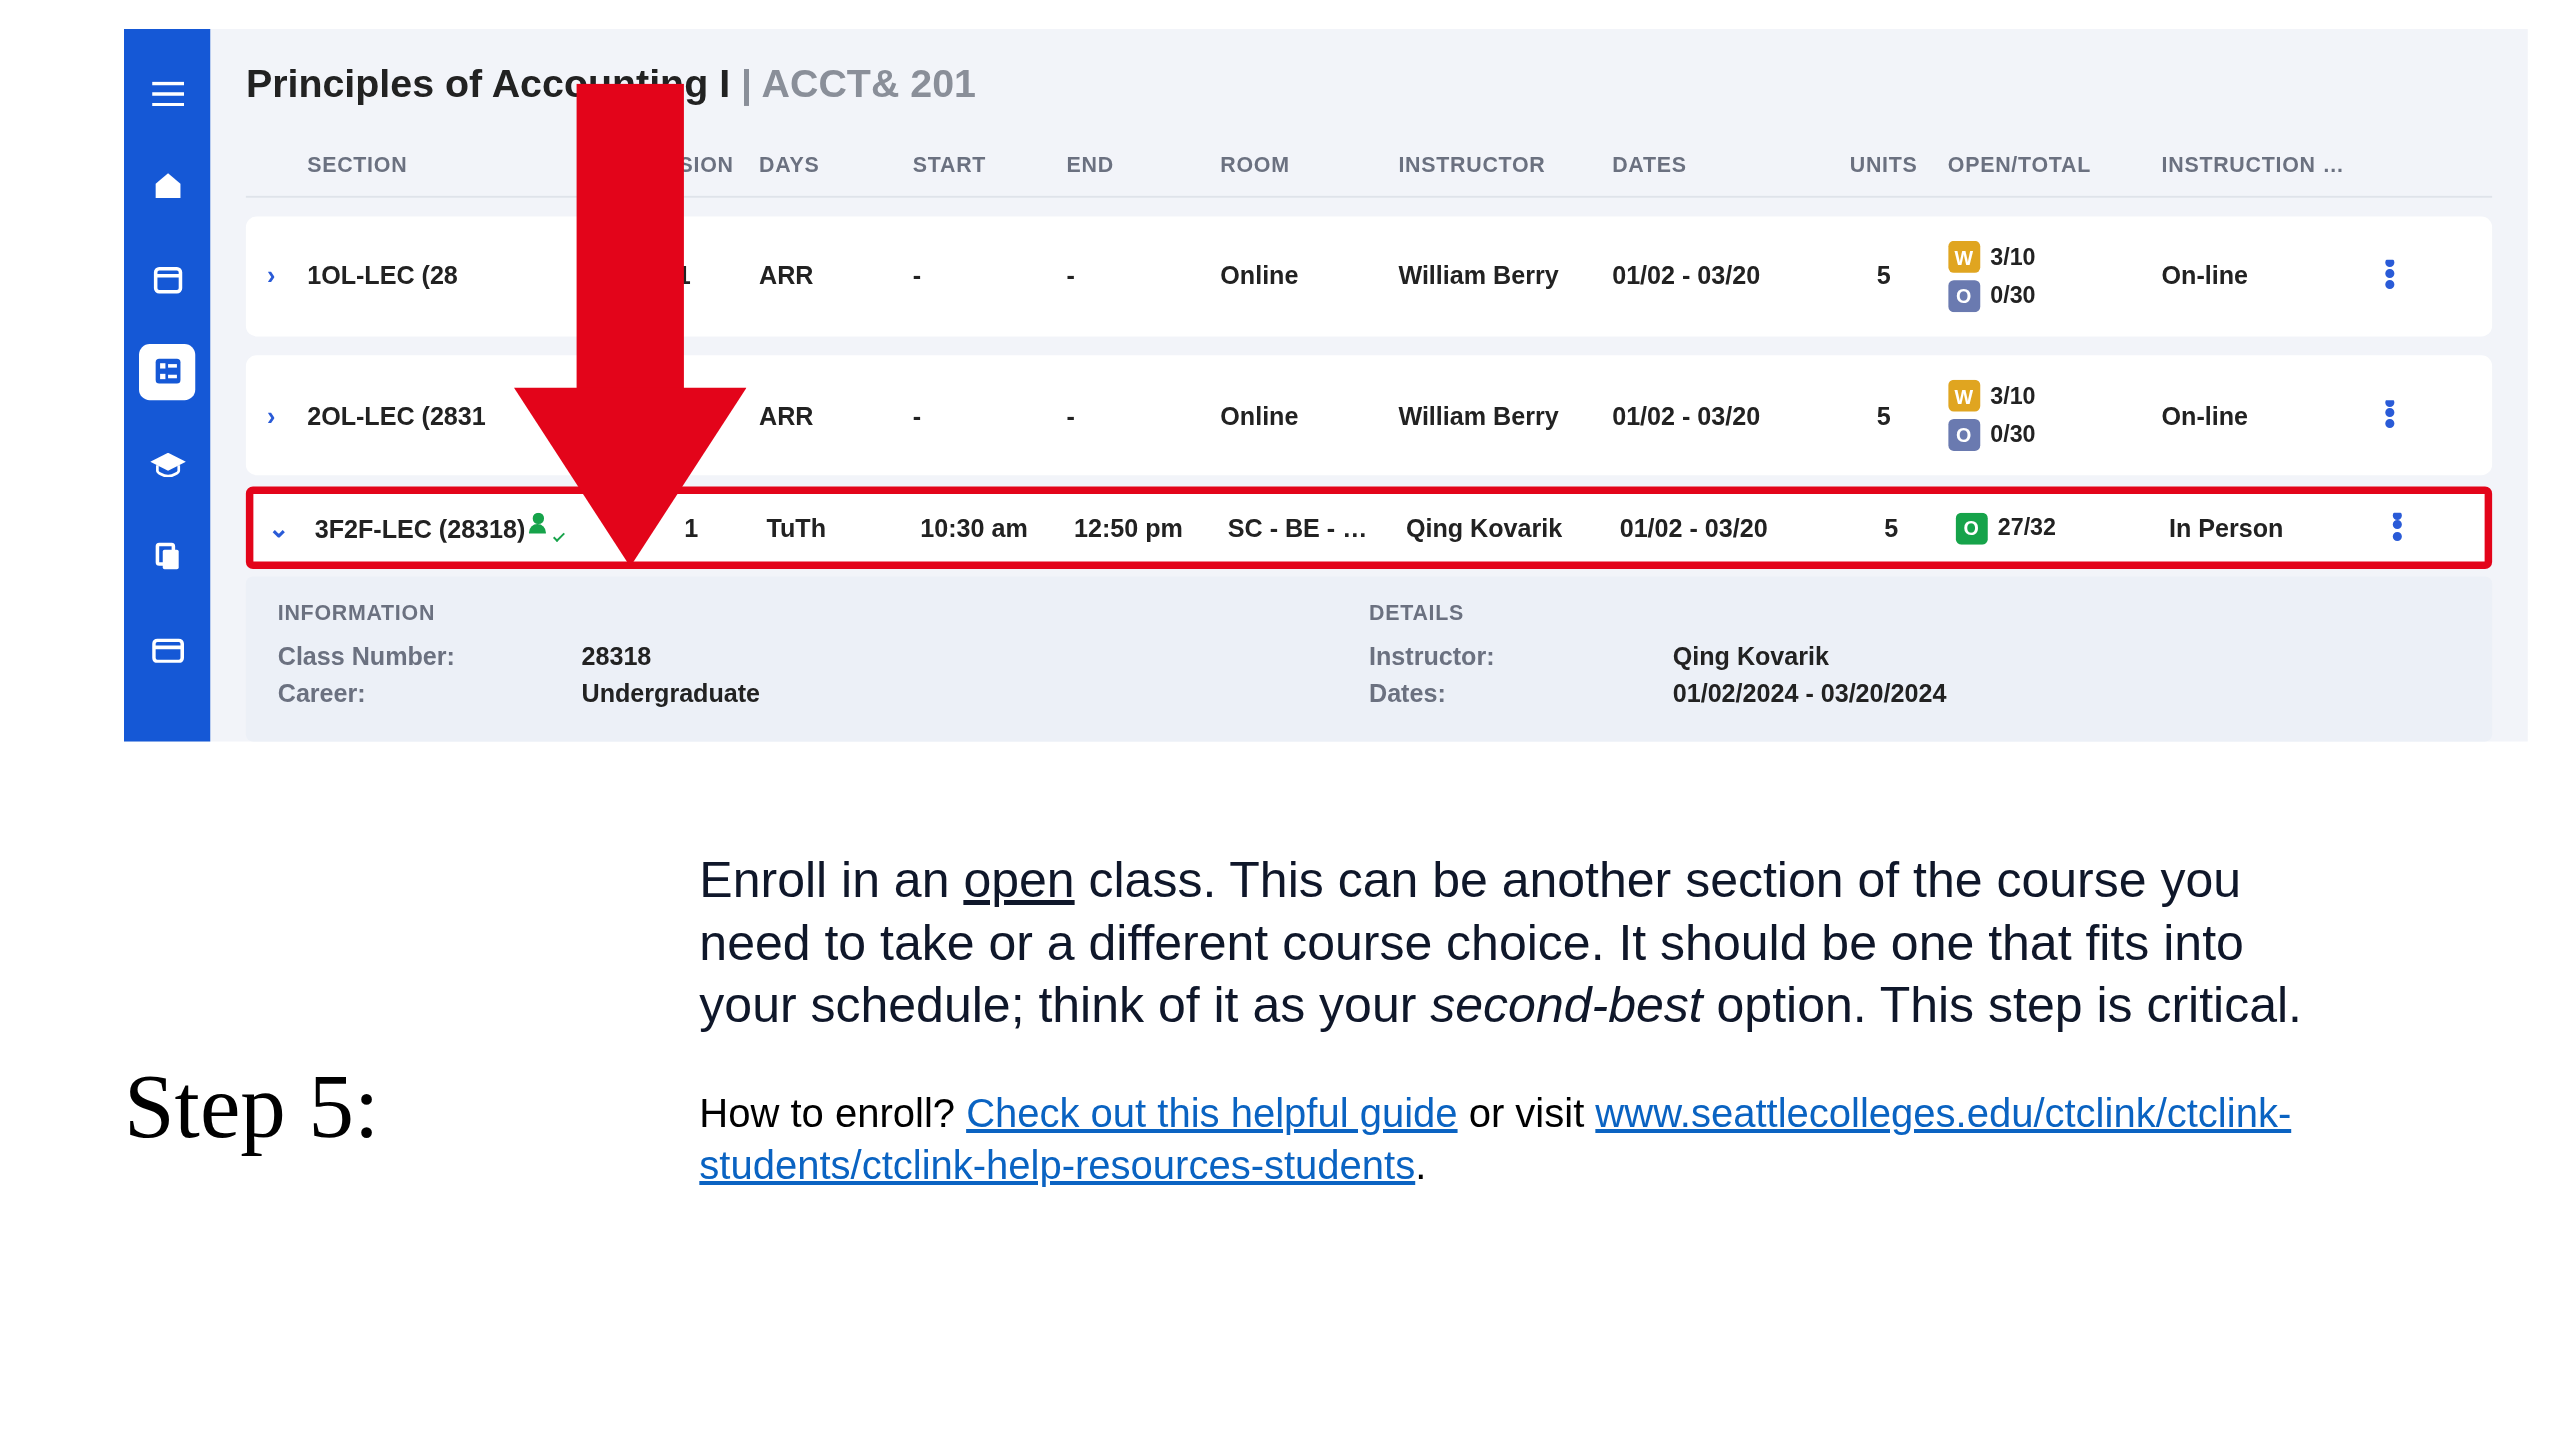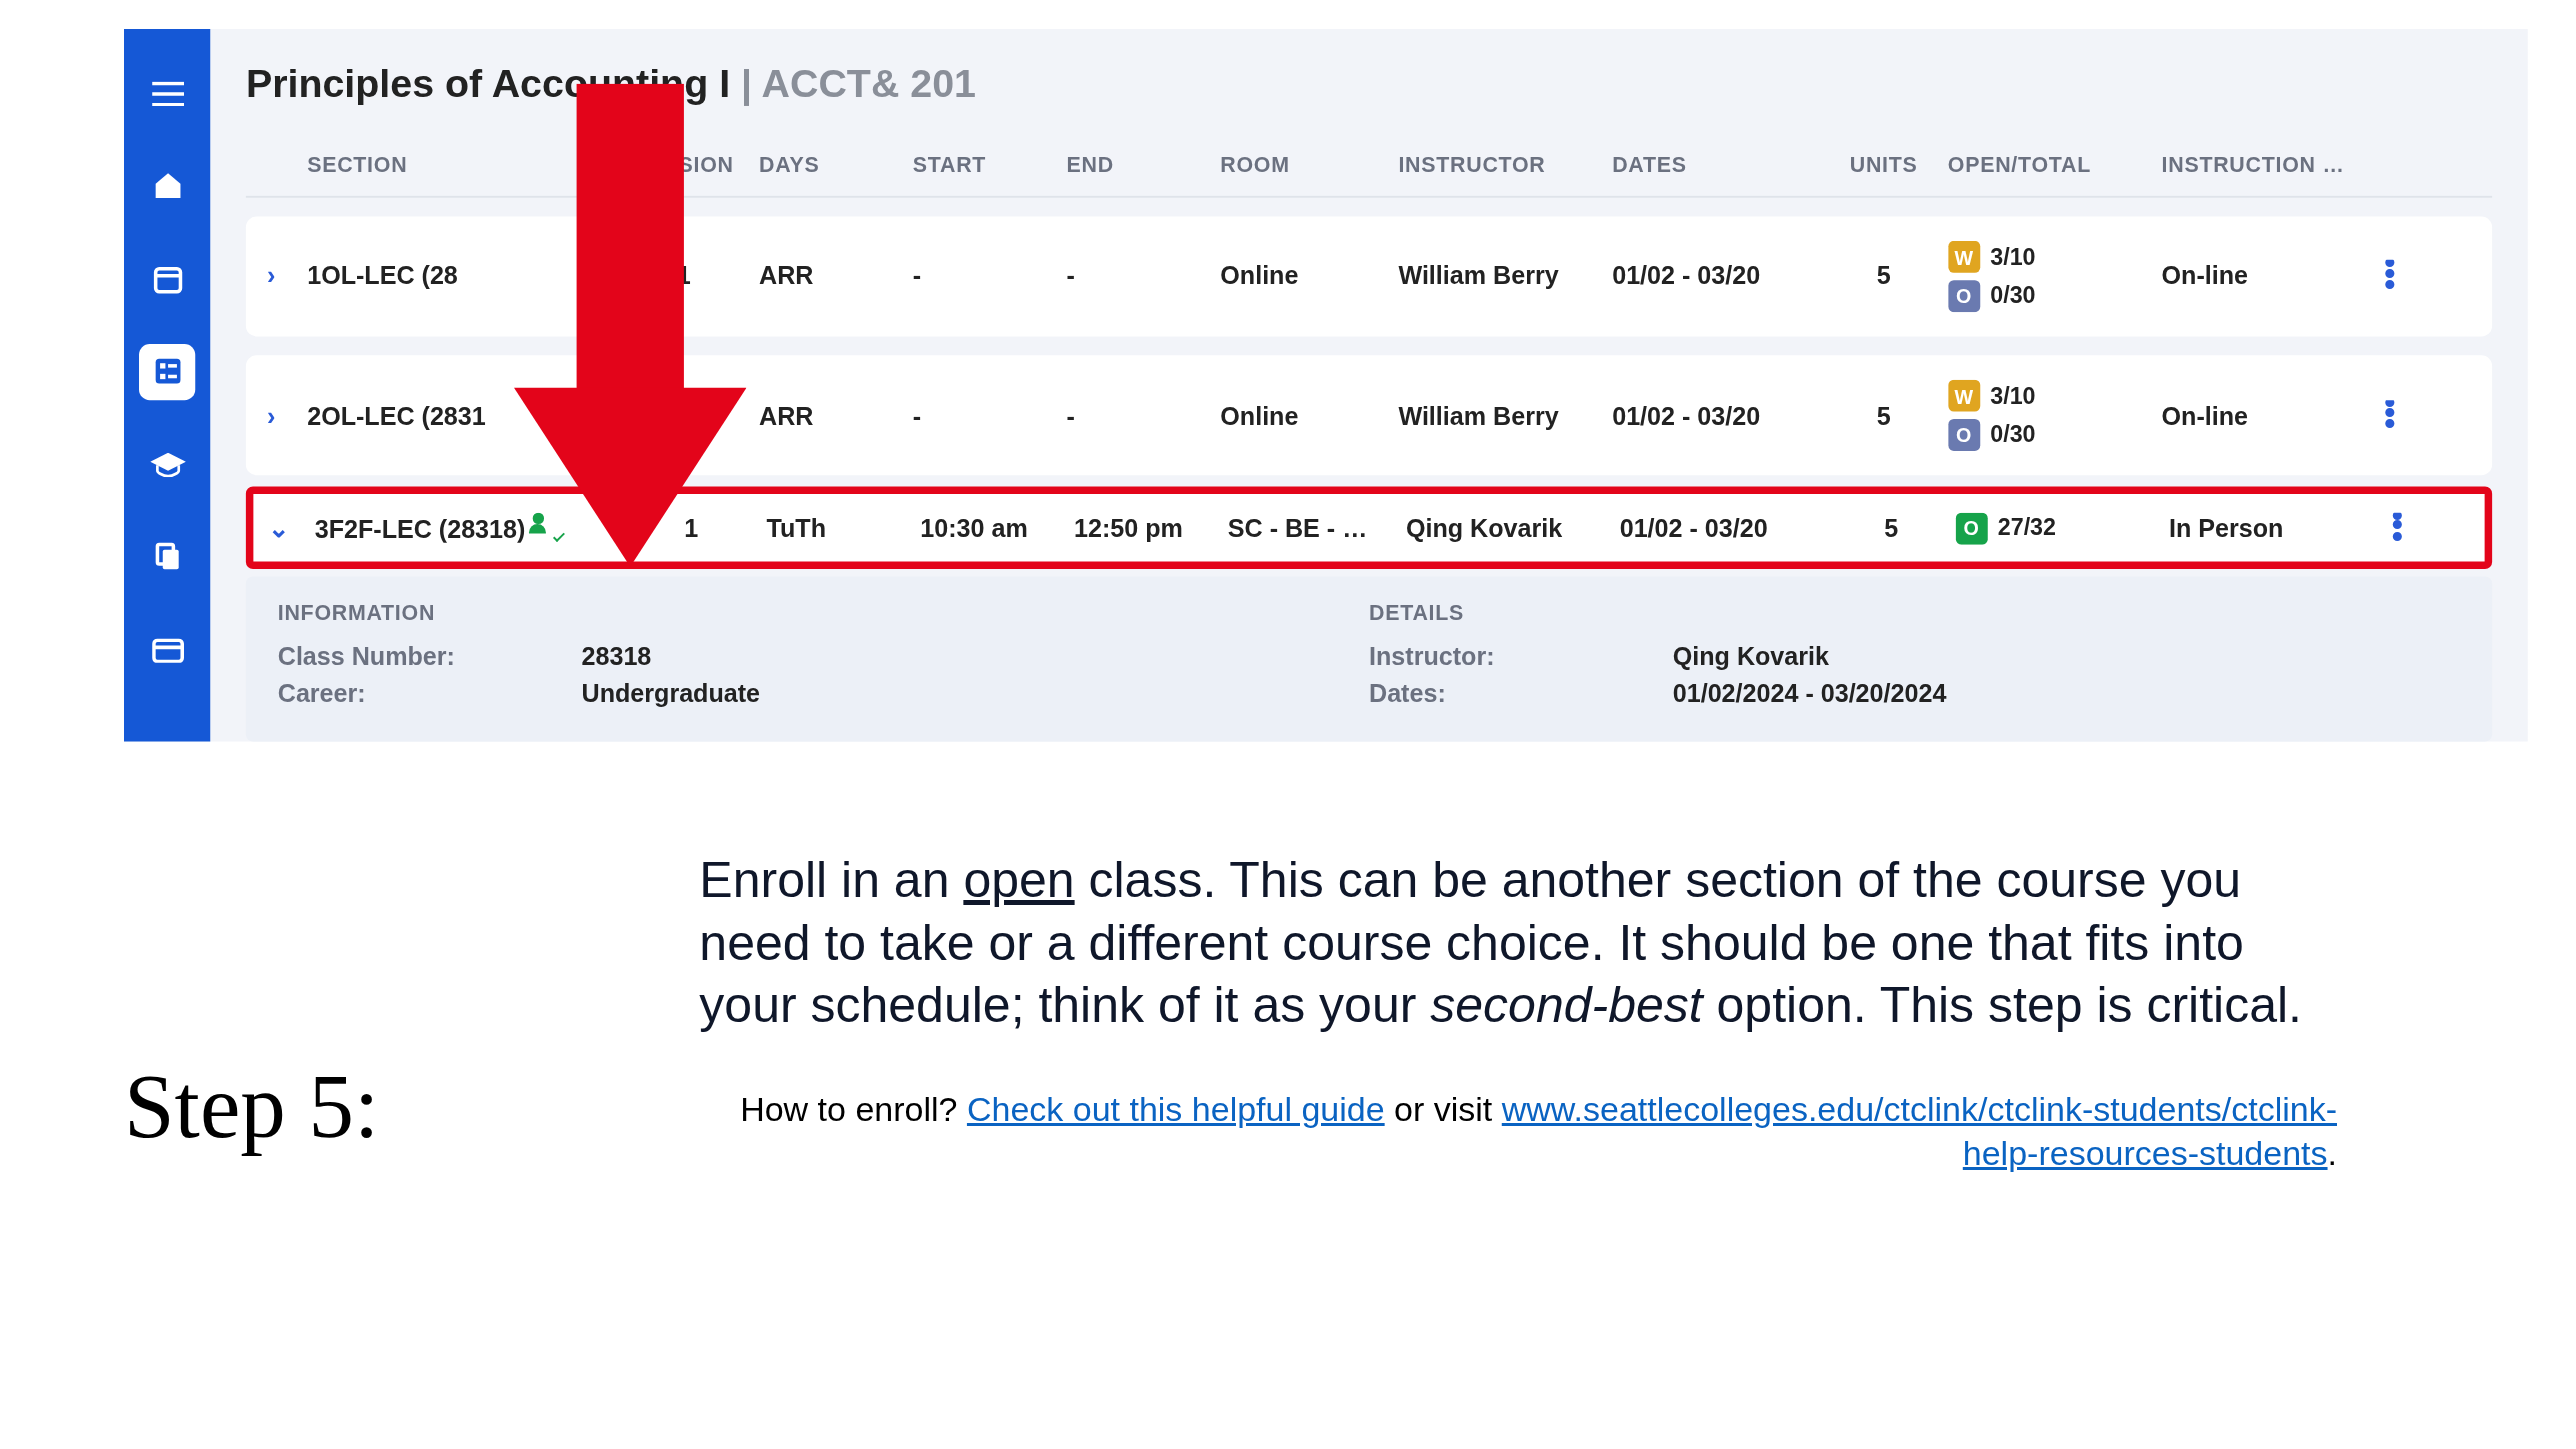--- a/index.html
+++ b/index.html
@@ -175,26 +175,25 @@
   .para-col { flex: 1; padding-left: 291px; }
   .para {
     font-size: 50px;
     line-height: 1.25;
     color: #0f172a;
     font-family: "Segoe UI", Arial, sans-serif;
   }
   .para .u { text-decoration: underline; }
   .para .i { font-style: italic; }
   .para2 {
-    font-size: 34px;
+    font-size: 40px;
     line-height: 1.3;
     color: #000;
     margin-top: 50px;
     font-family: "Segoe UI", Arial, sans-serif;
-    text-align: right;
   }
   .para2 a { color: #0a63c2; text-decoration: underline; }
 </style>
 </head>
 <body>
 
 <div class="shot-wrap">
   <div class="shot">
     <div class="app">
 

